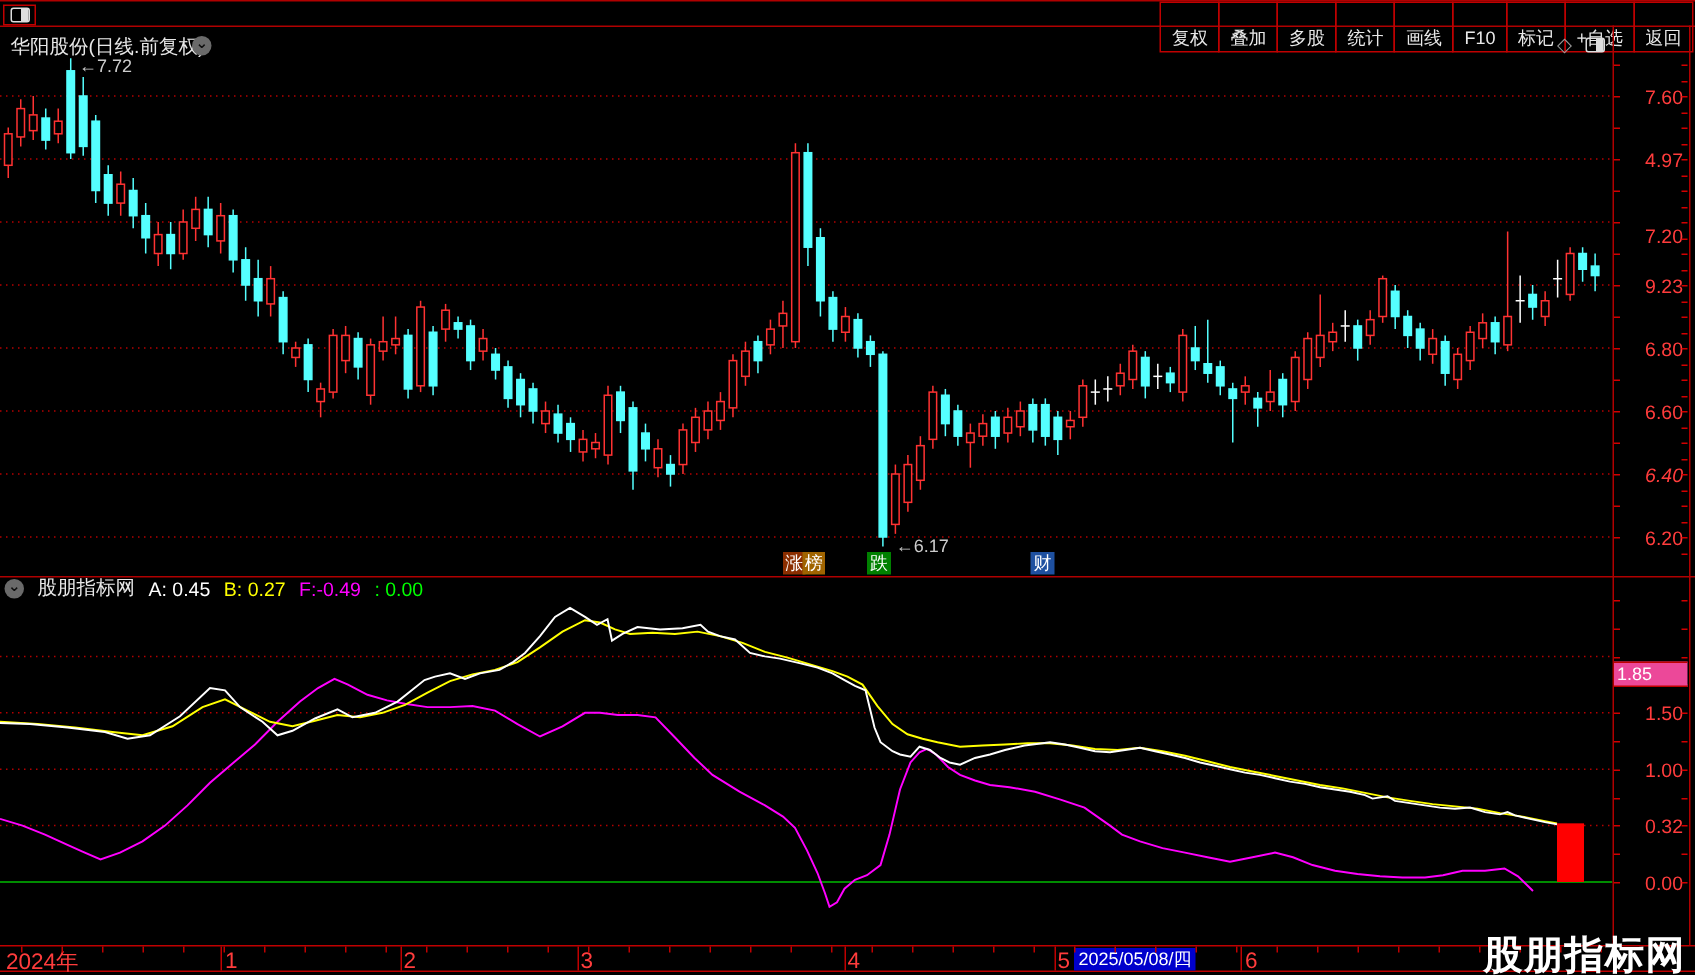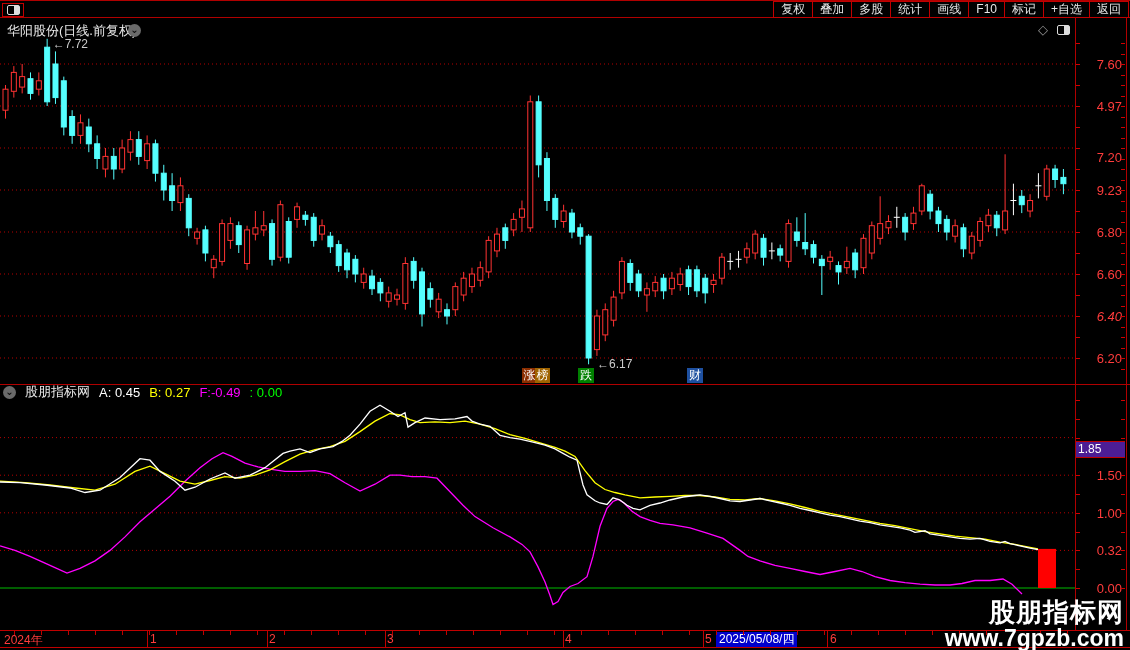--- a/index.html
+++ b/index.html
@@ -10,21 +10,21 @@
           border-top:1px solid #b00000;border-bottom:1px solid #b00000;box-sizing:border-box;}
   #winicon{position:absolute;left:2px;top:2px;width:20px;height:12px;border:1px solid #c00000;
            display:flex;align-items:center;justify-content:center;}
   .split-icon{width:11px;height:8px;border:1px solid #ddd;border-radius:2px;position:relative;}
   .split-icon::after{content:"";position:absolute;right:0;top:0;width:5px;height:8px;background:#ddd;}
   #ptabs{position:absolute;left:32px;top:0;height:16px;display:flex;gap:17px;align-items:center;
          font-size:12px;color:#dcdcdc;white-space:nowrap;}
   #ptabs .ptab{cursor:default;}
   #ptabs .active{color:#00ffff;}
   #rbtns{position:absolute;right:1px;top:0;height:17px;display:flex;font-size:12px;color:#e8e8e8;}
-  #rbtns .rbtn{border:1px solid #c00000;margin-left:-1px;padding:0 7px;line-height:15px;white-space:nowrap;}
+  #rbtns .rbtn{border:1px solid #c00000;margin-left:-1px;padding:16px 7px;line-height:15px;white-space:nowrap;}
   
   #titlebar{position:absolute;left:0;top:18px;width:1075px;height:22px;}
   #stock-title{position:absolute;left:7px;top:4px;font-size:13px;color:#e8e8e8;}
   .chev-circle{position:absolute;width:13px;height:13px;border-radius:50%;background:#6a6a6a;
                color:#0e0e0e;font-size:10px;line-height:12px;text-align:center;font-weight:bold;}
   #title-chev{left:128px;top:6px;}
   #diamond-icon{position:absolute;left:1038px;top:22px;color:#9a9a9a;font-size:13px;}
   #panel-icon{position:absolute;left:1057px;top:24px;}
   
   .vline{position:absolute;width:1px;background:#b00000;}
@@ -33,27 +33,27 @@
   .qbtn{position:absolute;top:368px;height:15px;line-height:15px;font-size:12px;color:#fff;
         padding:0 1px;white-space:nowrap;}
   
   #ind-header{position:absolute;left:3px;top:385px;height:14px;display:flex;gap:9px;align-items:center;
               font-size:13px;white-space:nowrap;}
   #ind-name{color:#e8e8e8;}
   
   .ylabel{position:absolute;left:1080px;width:42px;text-align:right;font-size:13px;color:#ff3c3c;
           transform:translateY(-7px);}
   .tick{position:absolute;height:1px;background:#d00000;}
-  #val-badge{position:absolute;left:1076px;width:47px;height:15px;background:#4c1d95;
+  #val-badge{position:absolute;left:1076px;width:47px;height:15px;background:#ec4899;
              border-top:1px solid #c00000;border-bottom:1px solid #c00000;
              color:#fff;font-size:12px;line-height:15px;padding-left:2px;}
   
   #xaxis{position:absolute;left:0;top:630px;width:1130px;height:18px;box-sizing:border-box;
          border-top:1px solid #c00000;border-bottom:1px solid #c00000;background:#000;}
-  .xlab{position:absolute;top:1px;font-size:12px;color:#ff3c3c;white-space:nowrap;}
+  .xlab{position:absolute;top:1px;font-size:15px;color:#ff3c3c;white-space:nowrap;}
   .xsep{position:absolute;top:0;width:1px;height:16px;background:#c00000;}
   .xtick{position:absolute;top:0;width:1px;height:4px;background:#c00000;}
   #date-badge{position:absolute;top:1px;height:15px;background:#0000cc;color:#fff;font-size:12px;
               line-height:15px;padding:0 3px;}
   
   #wm{position:absolute;right:6px;bottom:0px;text-align:right;color:#fff;z-index:9;line-height:1.05;}
   #wm .l1{font-size:26px;font-weight:bold;letter-spacing:1px;}
   #wm .l2{font-size:23px;font-weight:bold;}
   svg{position:absolute;left:0;}
 </style>
@@ -780,14 +780,13 @@
     <div class="xtick" style="left: 932px;"></div>
     <div class="xtick" style="left: 959px;"></div>
     <div class="xtick" style="left: 986px;"></div>
     <div class="xtick" style="left: 1013px;"></div>
     <div class="xtick" style="left: 1040px;"></div>
     <div class="xtick" style="left: 1067px;"></div>
   </div>
 
 <div id="wm">
   <div class="l1">股朋指标网</div>
-  <div class="l2">www.7gpzb.com</div>
 </div>
 
 </body></html>

